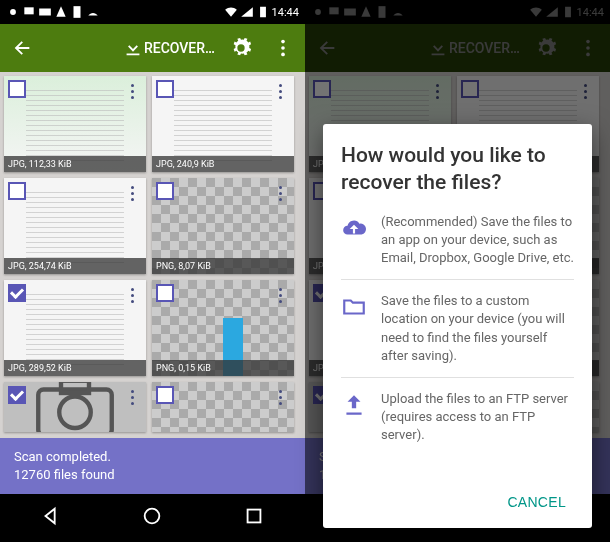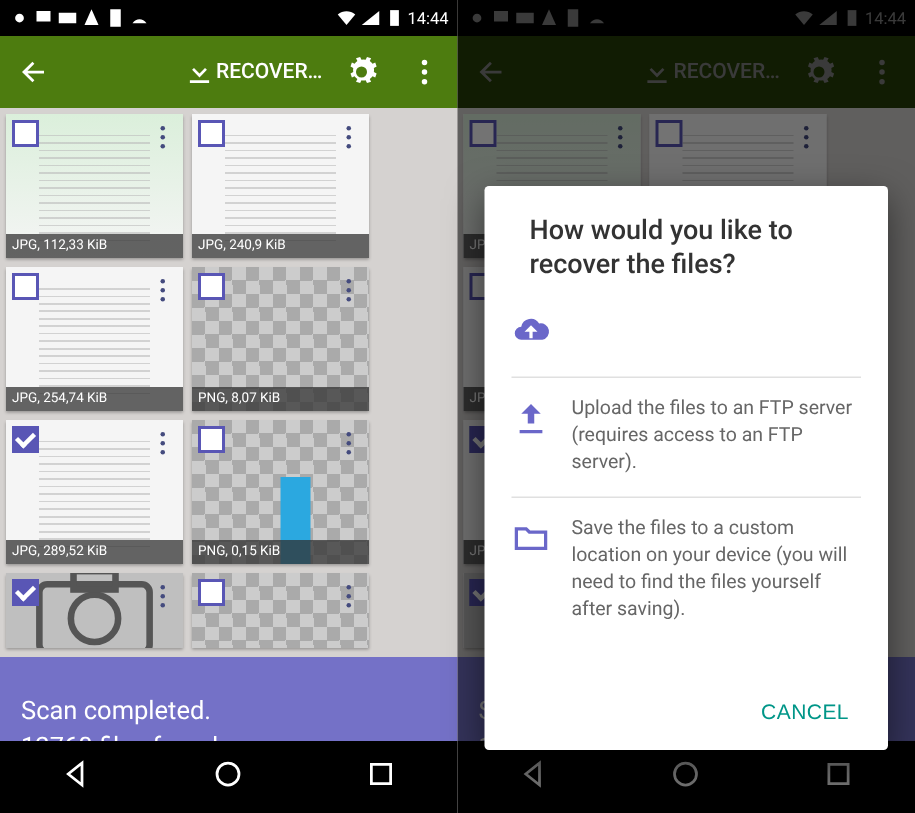--- a/index.html
+++ b/index.html
@@ -11,46 +11,46 @@
 .statusbar svg { width:14px; height:14px; fill:#fff; }
 
 .toolbar { height:48px; background:#4d7c0f; color:#fff; display:flex; align-items:center; padding:0 6px; gap:10px; }
 .toolbar .title { flex:1; }
 .toolbar .recover { display:flex; align-items:center; font-size:14px; font-weight:500; }
 .toolbar svg { width:22px; height:22px; fill:#fff; }
 .iconbtn { width:32px; height:40px; display:flex; align-items:center; justify-content:center; }
 
 .grid-area { flex:1; overflow:hidden; background:#d5d2d0; padding:4px; }
 .grid { display:flex; flex-wrap:wrap; gap:6px; }
-.tile { width:118px; height:96px; background:#fff; position:relative; box-shadow:0 1px 2px rgba(0,0,0,.3); }
+.tile { width:142px; height:96px; background:#fff; position:relative; box-shadow:0 1px 2px rgba(0,0,0,.3); }
 .tile.partial { height:50px; overflow:hidden; }
 .tile .thumb { position:absolute; inset:0; background:#eee; }
 .thumb.doc { background:linear-gradient(#f5f5f5,#f5f5f5); }
 .thumb.doc::after { content:""; position:absolute; top:14px; left:22px; right:22px; bottom:10px; background:repeating-linear-gradient(#bbb 0 1px, transparent 1px 5px); opacity:.6;}
 .thumb.doc.greenish::before { content:""; position:absolute; inset:0; background:linear-gradient(rgba(180,230,180,.4), transparent); }
 .thumb.checker { background:repeating-conic-gradient(#ccc 0 25%, #aaa 0 50%) 0 0/18px 18px; }
 .thumb.checker.bar::after { content:""; position:absolute; left:50%; bottom:0; width:20px; height:60%; background:#2ba8e0; }
 .thumb.camera { background:#bfbfbf; display:flex; align-items:center; justify-content:center; }
 .thumb.camera svg { width:90px; height:70px; fill:none; stroke:#555; stroke-width:5; }
 .tile .check { position:absolute; top:4px; left:4px; width:18px; height:18px; border:2px solid #5956b5; background:#fff; box-sizing:border-box; }
 .tile .check.checked { background:#5956b5; }
 .tile .check.checked::after { content:""; position:absolute; left:3px; top:0px; width:5px; height:9px; border:solid #fff; border-width:0 3px 3px 0; transform:rotate(45deg); }
 .tile .menu3 { position:absolute; top:4px; right:6px; width:16px; height:22px; display:flex; flex-direction:column; justify-content:center; gap:3px; align-items:center; }
 .tile .menu3 span { width:3px; height:3px; background:#444b7e; border-radius:50%; }
 .tile .label { position:absolute; left:0; right:0; bottom:0; height:16px; background:rgba(50,50,50,.75); color:#fff; font-size:9px; padding:0 4px; line-height:16px; }
 
-.status { position:absolute; left:0; right:0; bottom:48px; height:56px; background:rgba(102,99,197,.88); color:#fff; font-size:17px; padding:25px 14px; box-sizing:border-box; line-height:1.4; }
+.status { position:absolute; left:0; right:0; bottom:48px; height:56px; background:rgba(102,99,197,.88); color:#fff; font-size:13px; padding:10px 14px; box-sizing:border-box; line-height:1.4; }
 
 .navbar { height:48px; background:#000; display:flex; justify-content:space-around; align-items:center; position:absolute; left:0; right:0; bottom:0; }
 .navbar svg { width:22px; height:22px; fill:none; stroke:#fff; stroke-width:2; }
 
 .scrim { position:absolute; inset:0; background:rgba(0,0,0,.55); z-index:5; }
 .dim .toolbar, .dim .statusbar { filter:brightness(.5); }
 .dialog { position:absolute; left:18px; right:18px; top:124px; background:#fff; border-radius:3px; z-index:6; padding:18px 18px 8px; box-shadow:0 8px 24px rgba(0,0,0,.5); color:#333; }
-.dialog h3 { margin:0 12px 12px; font-size:18px; font-weight:500; line-height:1.3; }
+.dialog h3 { margin:0 0 12px; font-size:21px; font-weight:500; line-height:1.3; }
 .option { display:flex; gap:14px; padding:12px 0; border-top:1px solid #e0e0e0; font-size:13px; color:#666; line-height:1.4; }
 .option:first-of-type { border-top:none; padding-top:4px; }
 .option svg { width:26px; height:26px; fill:#6a67c9; flex-shrink:0; margin-top:2px; }
 .dialog .actions { display:flex; justify-content:flex-end; padding:8px 0 4px; }
 .dialog .actions button { background:none; border:none; color:#009688; font-size:14px; font-weight:500; letter-spacing:.3px; padding:6px 8px;margin-top:24px; }
 </style>
 </head>
 <body>
 
 <div class="container">
@@ -401,32 +401,33 @@
     </div>
 
     <div class="scrim"></div>
     <div class="dialog">
       <h3>How would you like to recover the files?</h3>
       <div id="dialog-options">
           <div class="option">
             <span><svg viewBox="0 0 24 24">
                 <path d="M19 18H6a4 4 0 010-8 6 6 0 0111-2 5 5 0 012 10zM11 13v4h2v-4h3l-4-4-4 4h3z"></path>
               </svg></span>
+            <span>(Recommended) Save the files to an app on your device, such as Email, Dropbox, Google Drive, etc.</span>
+          </div>
+          <div class="option">
+            <span><svg viewBox="0 0 24 24">
+                <path fill="none" stroke="#6a67c9" stroke-width="2" d="M3 6h6l2 2h10v10H3z"></path>
+              </svg></span>
+            <span>Save the files to a custom location on your device (you will need to find the files yourself after saving).</span>
           </div>
           <div class="option">
             <span><svg viewBox="0 0 24 24">
                 <path d="M12 3l6 6h-4v6h-4V9H6l6-6zM5 19h14v2H5z"></path>
               </svg></span>
             <span>Upload the files to an FTP server (requires access to an FTP server).</span>
           </div>
-          <div class="option">
-            <span><svg viewBox="0 0 24 24">
-                <path fill="none" stroke="#6a67c9" stroke-width="2" d="M3 6h6l2 2h10v10H3z"></path>
-              </svg></span>
-            <span>Save the files to a custom location on your device (you will need to find the files yourself after saving).</span>
-          </div>
         </div>
       <div class="actions">
         <button>CANCEL</button>
       </div>
     </div>
   </div>
 </div>
 
 </body></html>

